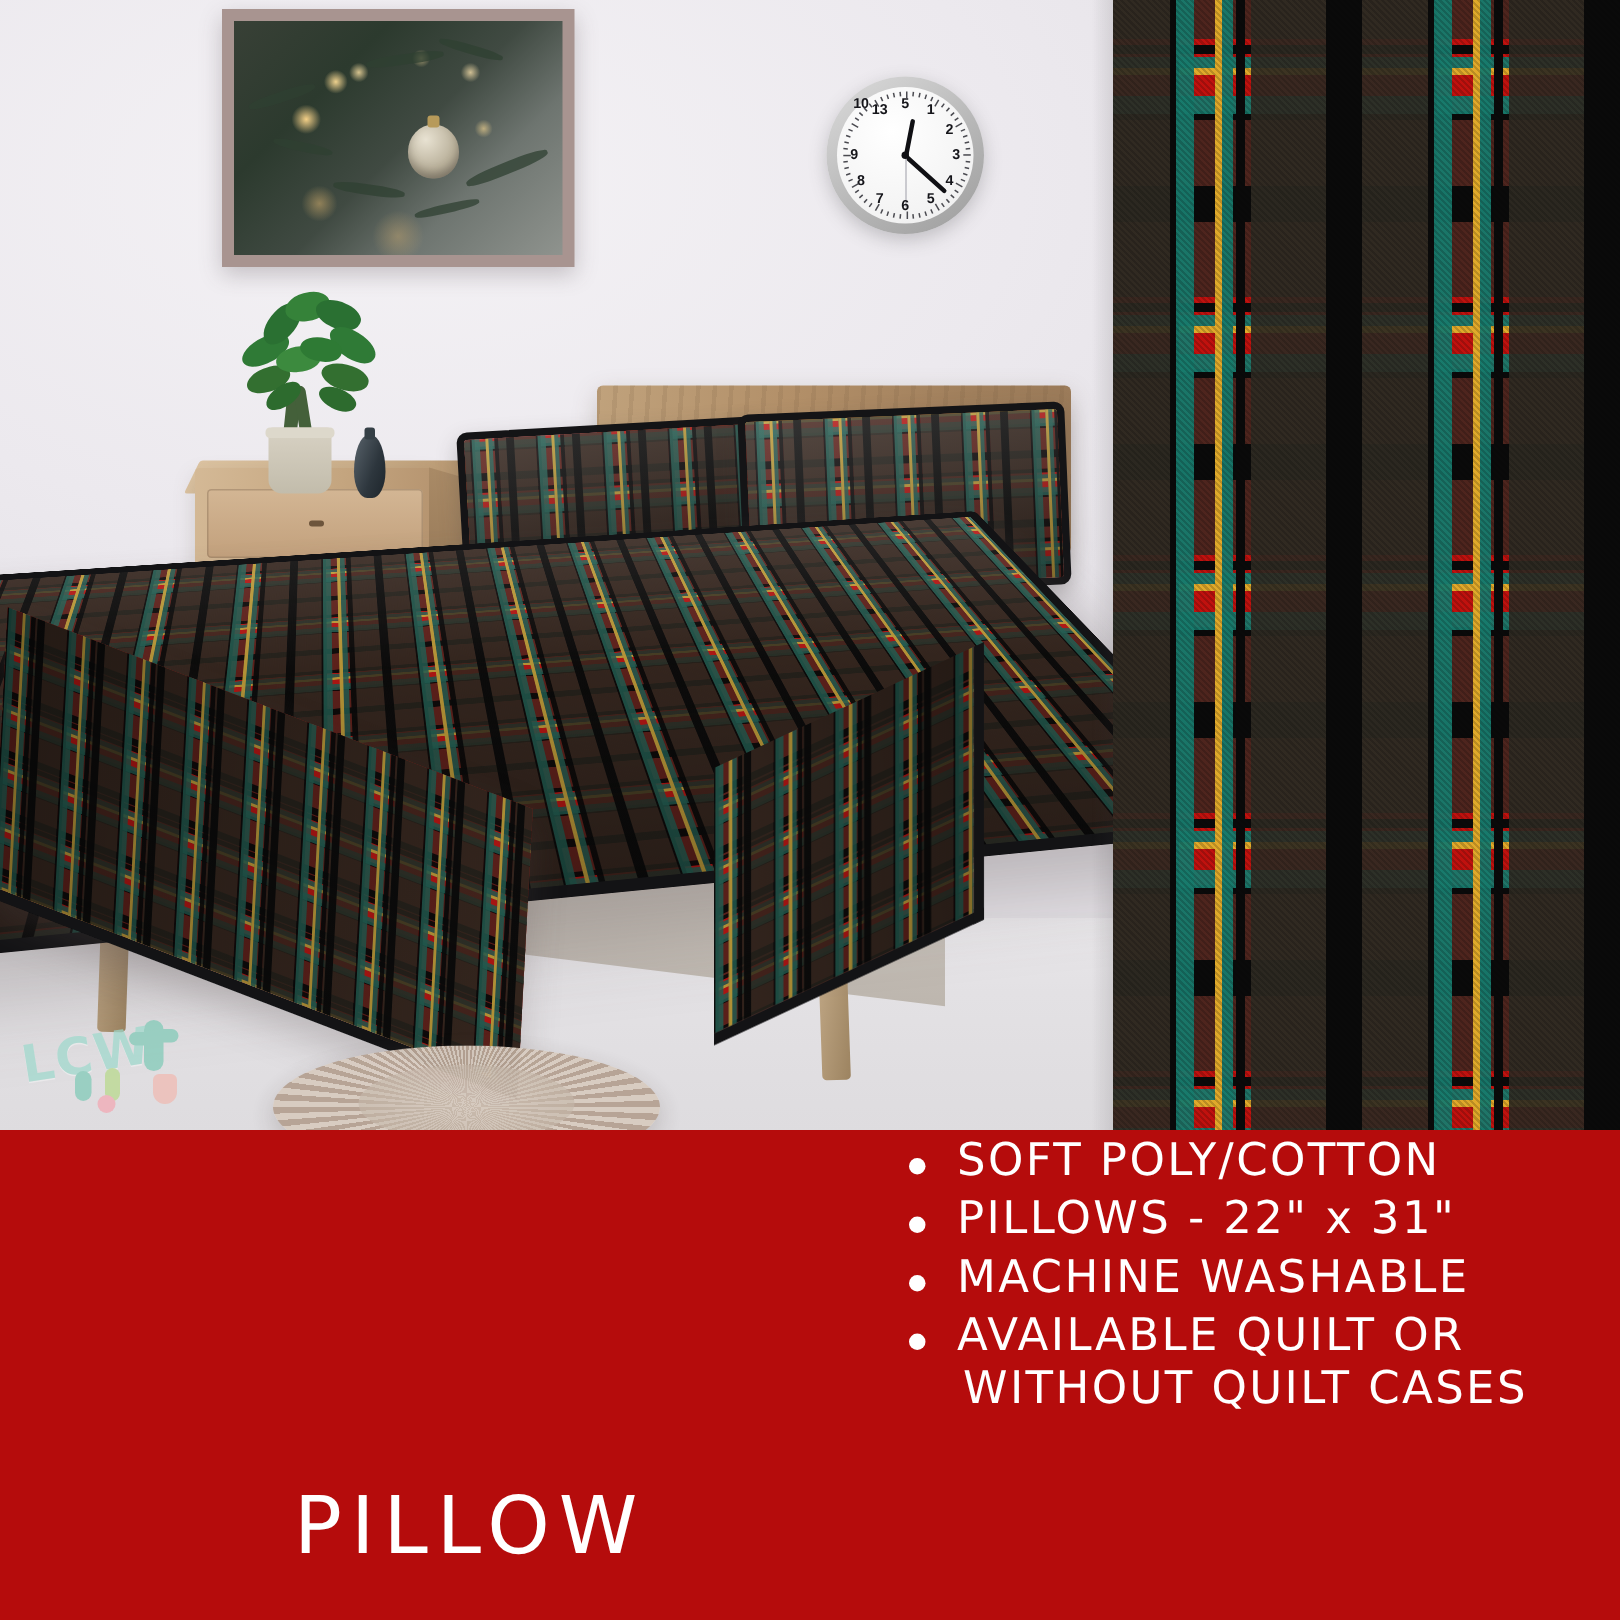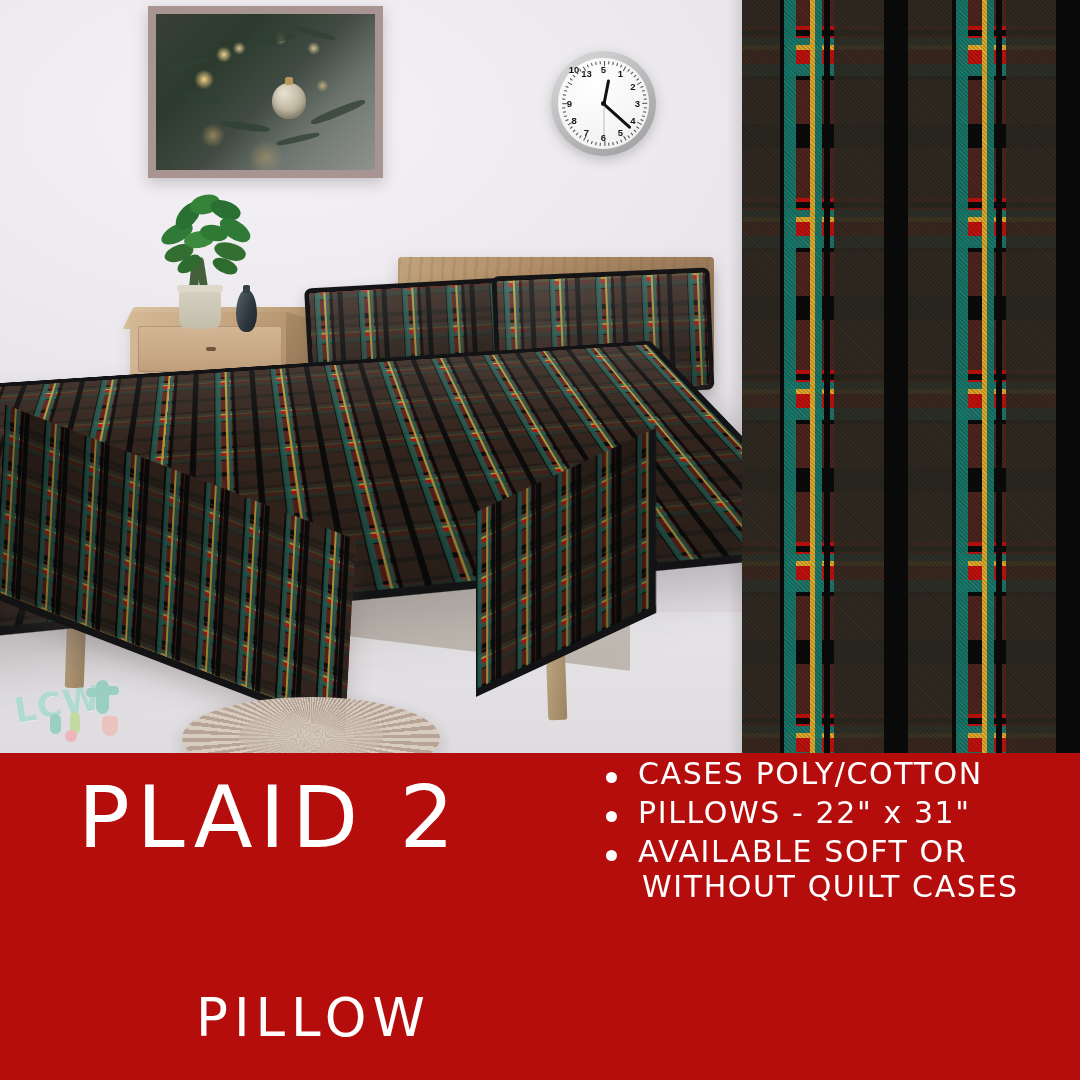--- a/index.html
+++ b/index.html
@@ -479,22 +479,22 @@
     </div>
 
     <div id="swatchEdgeShadow" style="position:absolute;right:0;top:0;width:14px;height:100%;background:linear-gradient(90deg,rgba(0,0,0,0),rgba(60,55,58,.12));"></div>
   </div>
 
   <div id="swatch">
     <div id="swatchWeave"></div>
   </div>
 
   <div id="banner">
-    <div id="title">PLAID 2</div>
     <div id="subtitle">PILLOW</div>
     <ul id="features">
-        <li><span>CASES POLY/COTTON</span></li>
+        <li><span>SOFT POLY/COTTON</span></li>
         <li><span>PILLOWS - 22" x 31"</span></li>
-        <li><span>AVAILABLE SOFT OR</span><span class="cont">WITHOUT QUILT CASES</span></li>
+        <li><span>MACHINE WASHABLE</span></li>
+        <li><span>AVAILABLE QUILT OR</span><span class="cont">WITHOUT QUILT CASES</span></li>
       </ul>
   </div>
 
 </div>
 
 </body></html>

